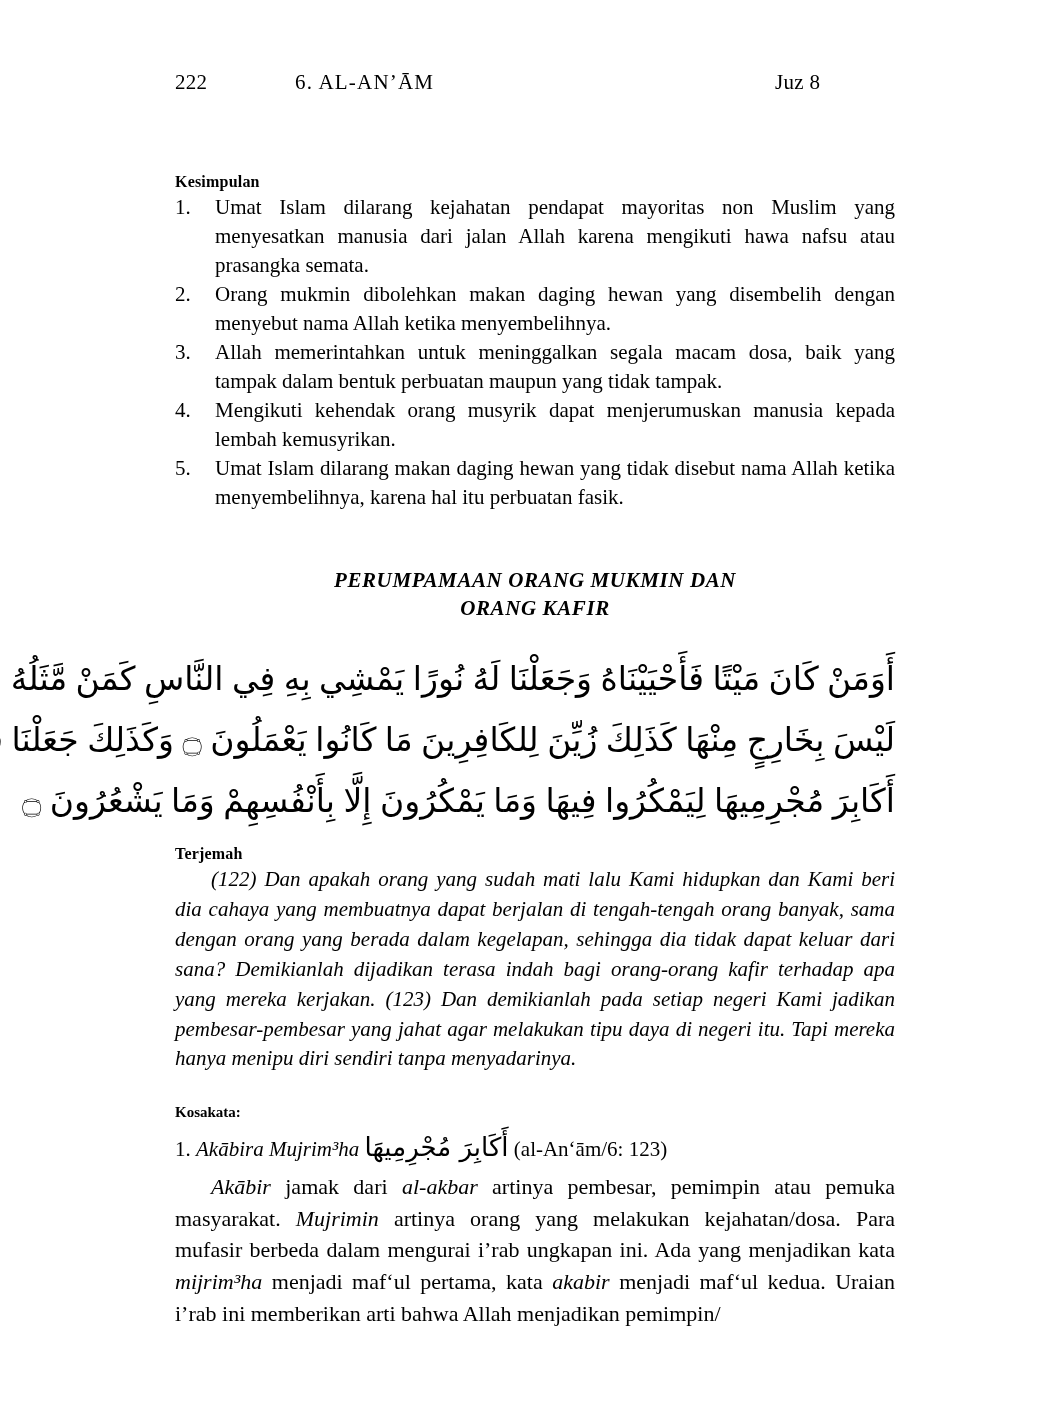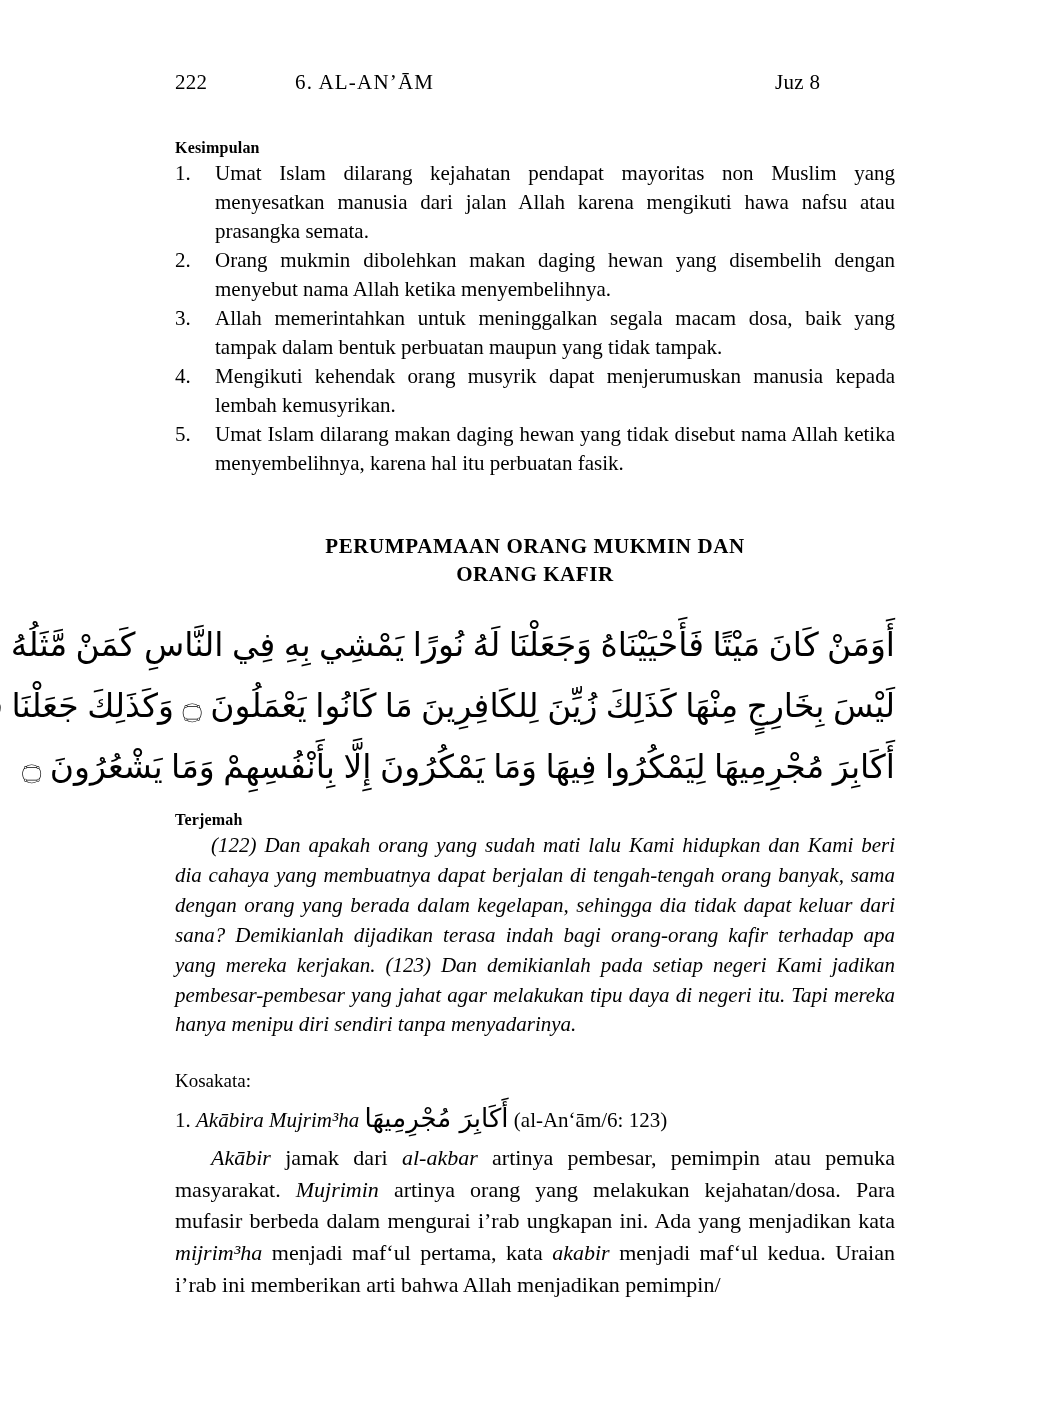--- a/index.html
+++ b/index.html
@@ -22,21 +22,21 @@
     height: 1417px;
     box-sizing: border-box;
     padding: 70px 168px 0 175px;
   }
   
   .running-head {
     display: flex;
     align-items: baseline;
     font-size: 21px;
     letter-spacing: 0.3px;
-    margin-bottom: 44px;
+    margin-bottom: 78px;
   }
   .rh-page-number {
     width: 120px;
     text-align: left;
   }
   .rh-title {
     flex: 1;
     text-align: left;
     letter-spacing: 1.2px;
   }
@@ -77,20 +77,21 @@
     display: block;
   }
   
   .section-title {
     margin: 54px 0 26px 0;
     text-align: center;
     font-weight: bold;
     font-size: 21px;
     letter-spacing: 0.6px;
     line-height: 1.35;
+    font-style: italic;
   }
   
   .arabic-block {
     direction: rtl;
     text-align: center;
     font-family: "DejaVu Sans", sans-serif;
     font-size: 33px;
     line-height: 1.85;
     margin: 10px 0 14px 0;
     letter-spacing: -1px;
@@ -105,22 +106,22 @@
     font-style: italic;
     font-size: 21px;
     line-height: 1.42;
     text-align: justify;
     text-justify: inter-word;
     margin: 2px 0 0 0;
     text-indent: 36px;
   }
   
   .vocab-heading {
-    font-size: 19px;
-    font-weight: normal;
+    font-size: 15px;
+    font-weight: bold;
     margin: 30px 0 8px 0;
   }
   .vocab-entry {
     font-size: 21px;
     line-height: 1.45;
     margin: 0 0 4px 0;
   }
   .vocab-entry .vnum {
     font-weight: normal;
   }

